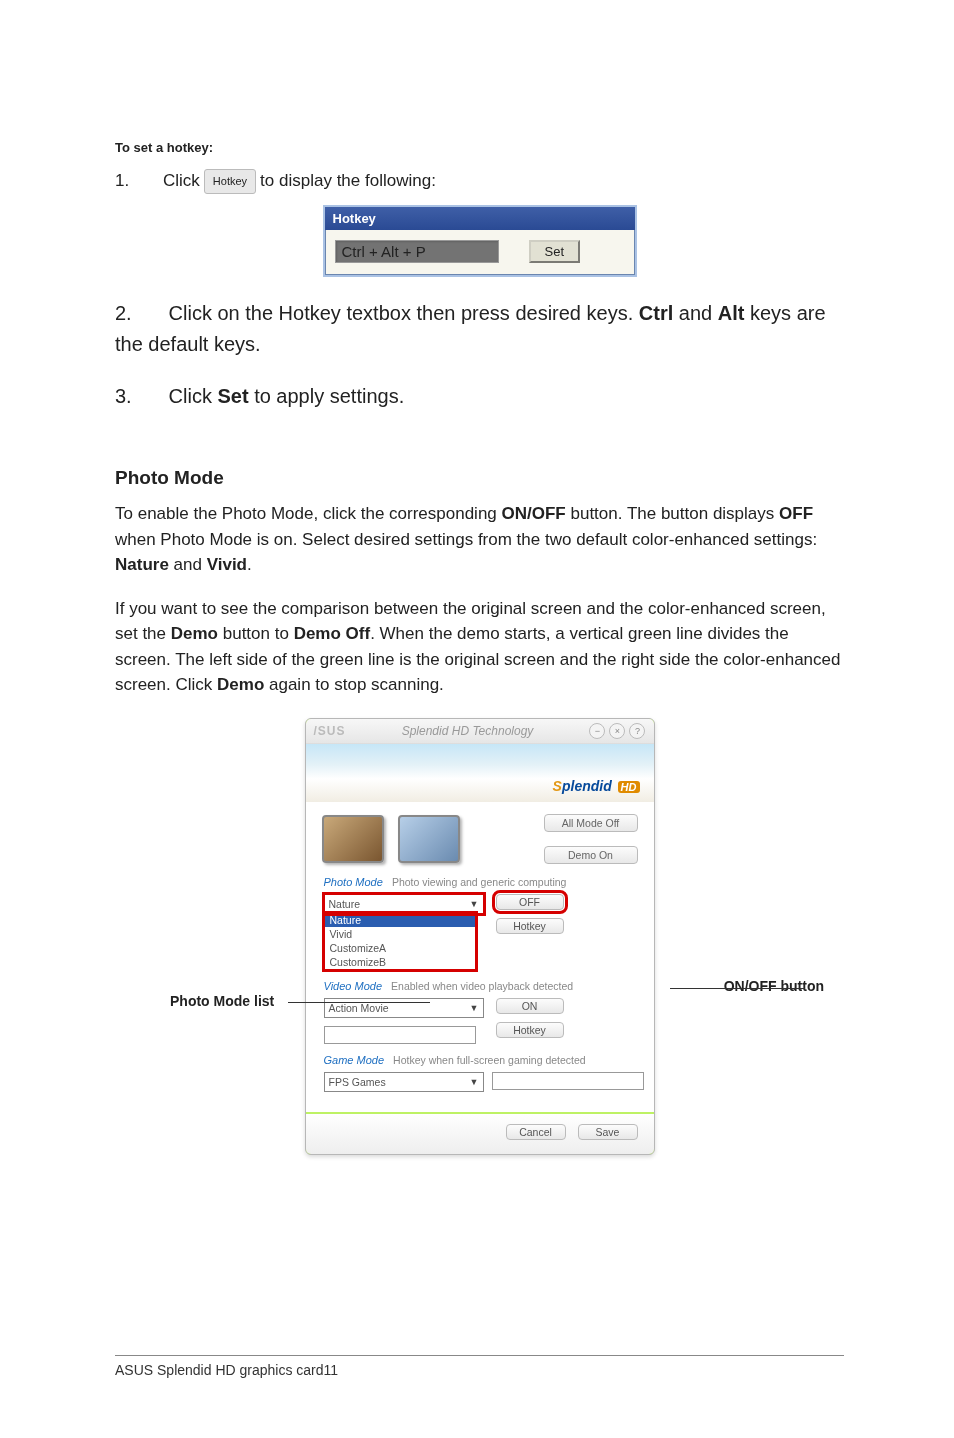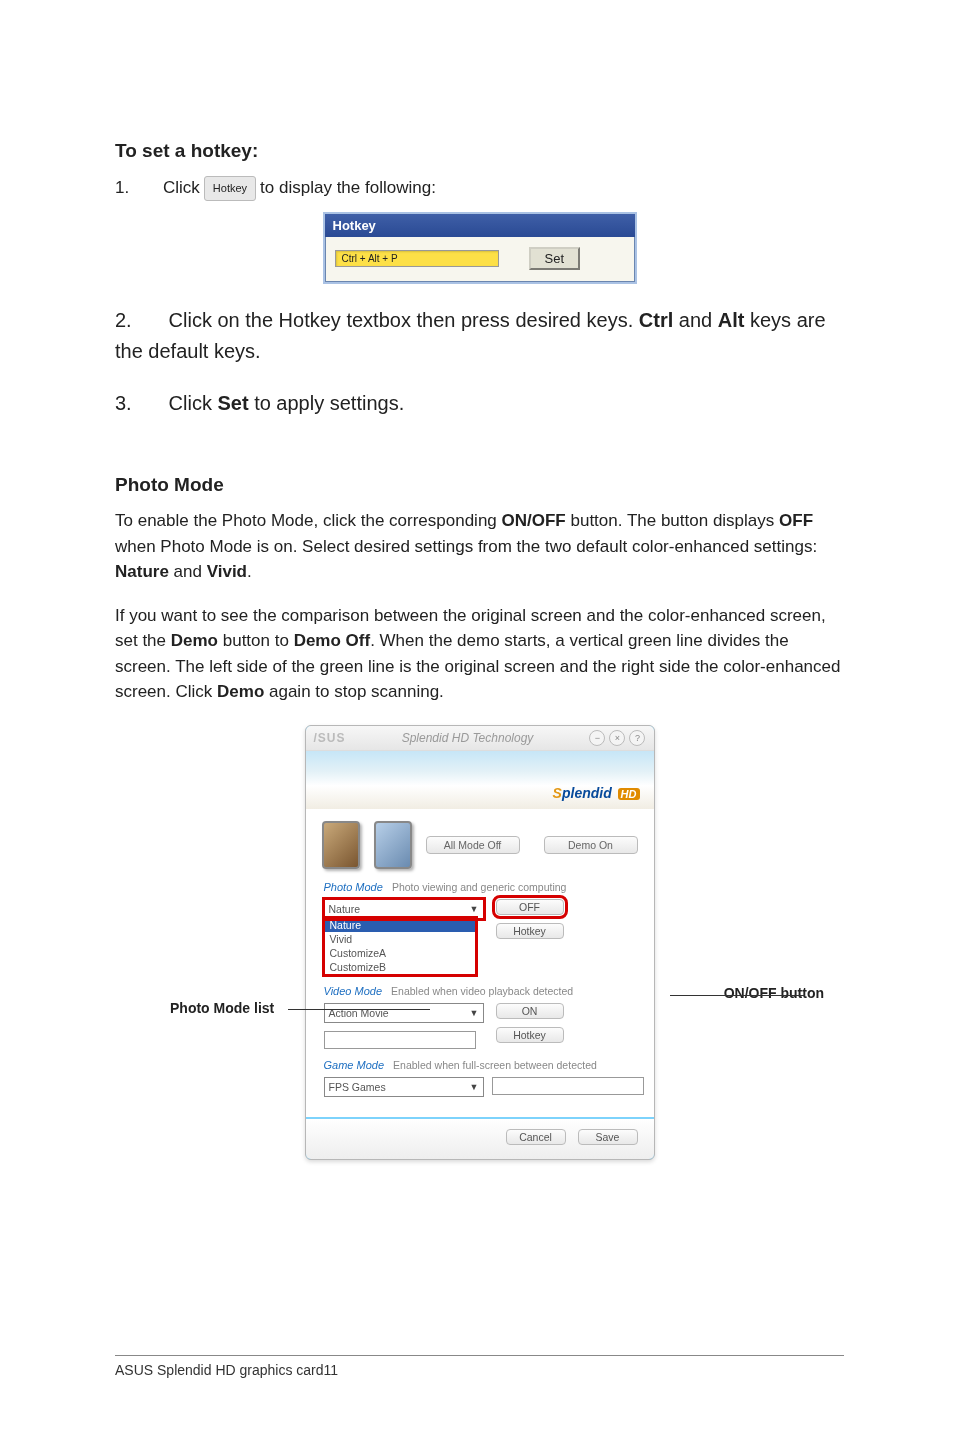--- a/index.html
+++ b/index.html
@@ -11,21 +11,21 @@
   }
   .page {
     width: 954px;
     min-height: 1438px;
     box-sizing: border-box;
     padding: 140px 110px 50px 115px;
     position: relative;
   }
 
   
-  .h-bold { font-weight: bold; font-size: 19px; margin-bottom: 10px; }
+  .h-bold { font-weight: bold; font-size: 13px; margin-bottom: 10px; }
   .step-line { font-size: 17px; line-height: 1.9; display: flex; align-items: center; }
   .step-num { display: inline-block; width: 48px; }
   .hotkey-btn {
     display: inline-block;
     border: 1px solid #bbb;
     background: #e8e8e8;
     font-size: 11px;
     padding: 1px 8px;
     border-radius: 3px;
     margin: 0 4px;
@@ -48,23 +48,23 @@
     padding: 4px 8px;
   }
   .hotkey-dialog-body {
     padding: 10px 10px 12px 10px;
     display: flex;
     gap: 30px;
     align-items: center;
   }
   .hotkey-textbox {
     border: 1px solid #999;
-    background: #fde047;
+    background: #737373;
     padding: 2px 6px;
-    font-size: 10px;
+    font-size: 15px;
     width: 150px;
     box-shadow: inset 1px 1px 2px rgba(0,0,0,0.15);
   }
   .win-btn {
     border: 2px outset #cfcec3;
     background: #e2e1d3;
     font-size: 13px;
     padding: 2px 14px;
   }
   .body-text { font-size: 20px; line-height: 1.55; margin: 21px 0; }
@@ -78,21 +78,21 @@
   .app-figure {
     position: relative;
     width: 100%;
     margin-top: 20px;
   }
   .app-window {
     width: 348px;
     margin: 0 auto;
     border: 1px solid #b7b7b7;
     border-radius: 6px;
-    background: #7dd3fc;
+    background: #bef264;
     font-size: 11px;
     color: #555;
     box-shadow: 0 2px 4px rgba(0,0,0,0.15);
     overflow: hidden;
   }
   .app-titlebar {
     display: flex;
     align-items: center;
     justify-content: space-between;
     background: linear-gradient(#f7f7f7,#e6e6e6);
@@ -127,21 +127,21 @@
     background:#fff;
   }
   .thumb {
     width:58px; height:44px;
     border:2px solid #888;
     border-radius:4px;
     box-shadow: 2px 2px 3px rgba(0,0,0,0.3);
     background: linear-gradient(135deg,#b7cfe8,#6a8bb0);
   }
   .thumb.t1 { background: linear-gradient(135deg,#c9a97a,#7a5630); }
-  .thumb-right-col { margin-left:auto; display:flex; flex-direction:row; gap:24px; }
+  .thumb-right-col { margin-left:auto; display:flex; flex-direction:column; gap:14px; }
   .softbtn {
     border:1px solid #bbb; border-radius:4px;
     padding: 2px 0;
     width: 92px;
     text-align:center;
     background: linear-gradient(#fcfcfc,#e8e8e8);
     font-size:10.5px;
     color:#666;
   }
 
@@ -331,21 +331,21 @@
           </div>
           <div style="display:flex;flex-direction:column;gap:8px;">
             <div class="sm-softbtn">ON</div>
             <div class="sm-softbtn">Hotkey</div>
           </div>
         </div>
       </div>
 
       <div class="mode-section" style="padding-bottom:0;">
         <span class="mode-label">Game Mode</span>
-        <span class="mode-desc">Enabled when full-screen between detected</span>
+        <span class="mode-desc">Hotkey when full-screen gaming detected</span>
         <div class="mode-row">
           <div style="display:flex;flex-direction:row;gap:8px;">
             <div class="combo">
               <span>FPS Games</span>
               <span class="caret">▼</span>
             </div>
             <div class="empty-text"></div>
           </div>
           <div style="display:flex;flex-direction:column;gap:8px;">
             <div class="sm-softbtn">ON</div>

